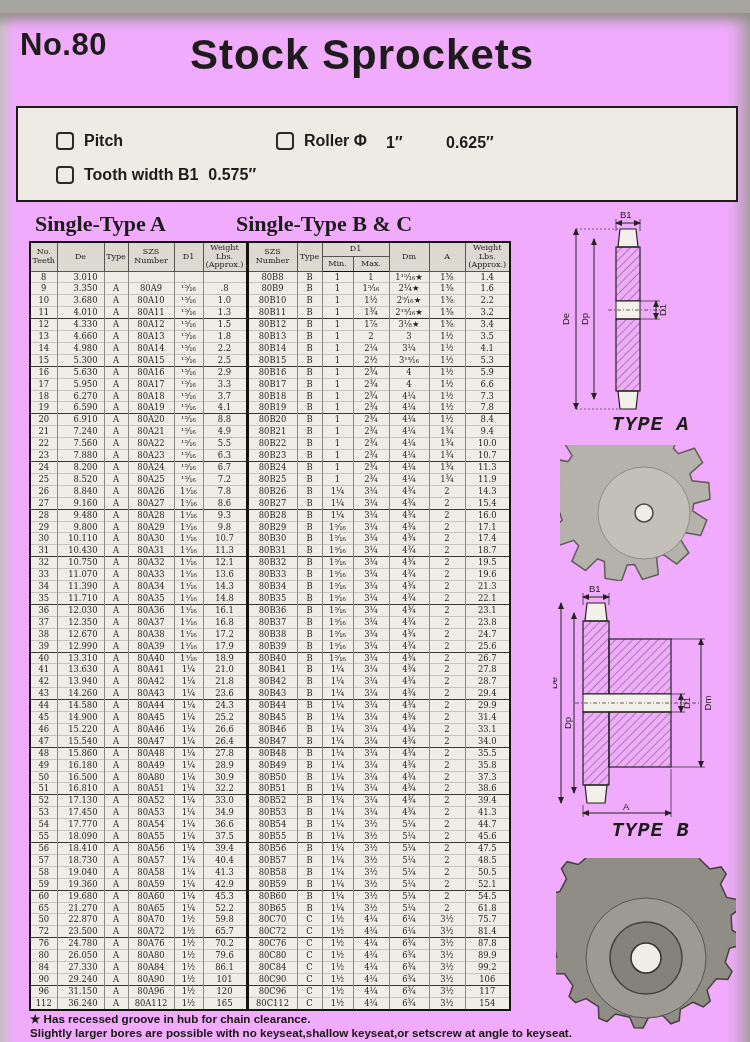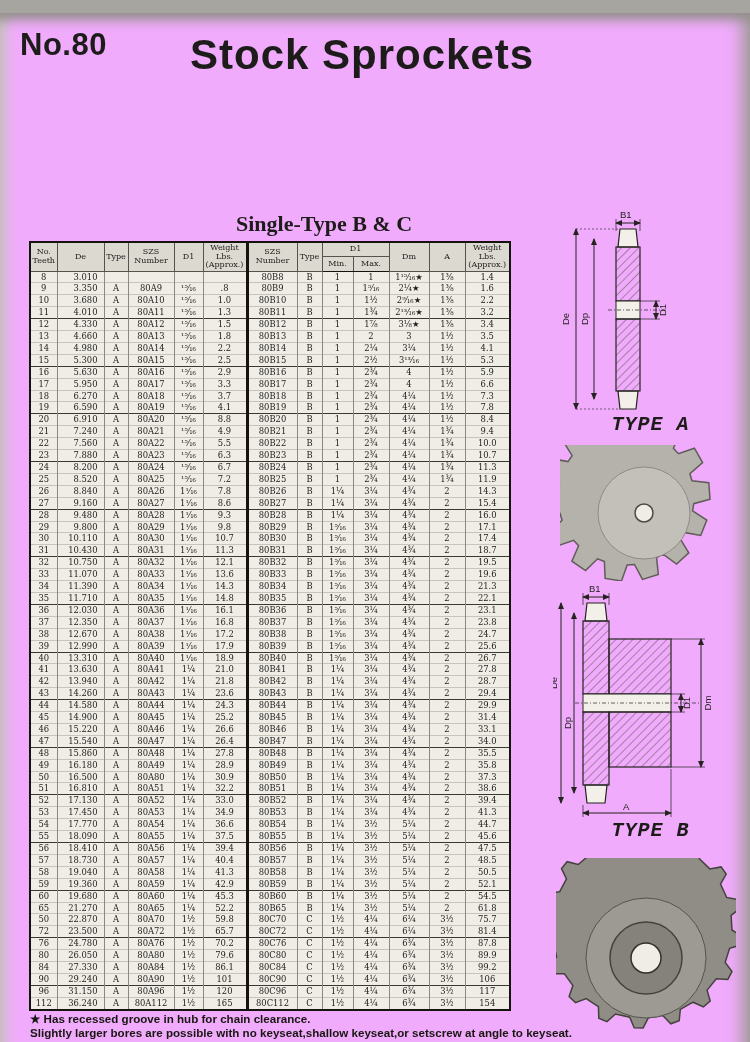--- a/index.html
+++ b/index.html
@@ -38,21 +38,39 @@
   .notes{position:absolute;left:30px;top:999px;width:710px;font-size:11.6px;font-weight:bold;line-height:13.5px;color:#17160f;}
 </style>
 </head>
 <body>
 
 <div class="page">
 
   <div class="pageno">No.80</div>
   <div class="title">Stock Sprockets</div>
 
-
+  <div class="specbox">
+    <div class="spec-item" style="left:38px;top:24px;">
+      <span class="cbx"></span>
+      <span>Pitch</span>
+    </div>
+    <span class="spec-val" style="left:368px;top:26px;">1″</span>
+    <div class="spec-item" style="left:258px;top:24px;">
+      <span class="cbx"></span>
+      <span>Roller Φ</span>
+    </div>
+    <span class="spec-val" style="left:428px;top:26px;">0.625″</span>
+    <div class="spec-item" style="left:38px;top:58px;">
+      <span class="cbx"></span>
+      <span>Tooth width B1</span>
+      <span>0.575″</span>
+    </div>
+  </div>
+
+  <span class="sec-title" style="left:35px;">Single-Type A</span>
   <span class="sec-title" style="left:236px;">Single-Type B &amp; C</span>
 
   <div class="tblwrap">
     <table class="spk">
       <colgroup>
         <col style="width:27px">
           <col style="width:47px">
           <col style="width:24px">
           <col style="width:46px">
         <col style="width:29px">

